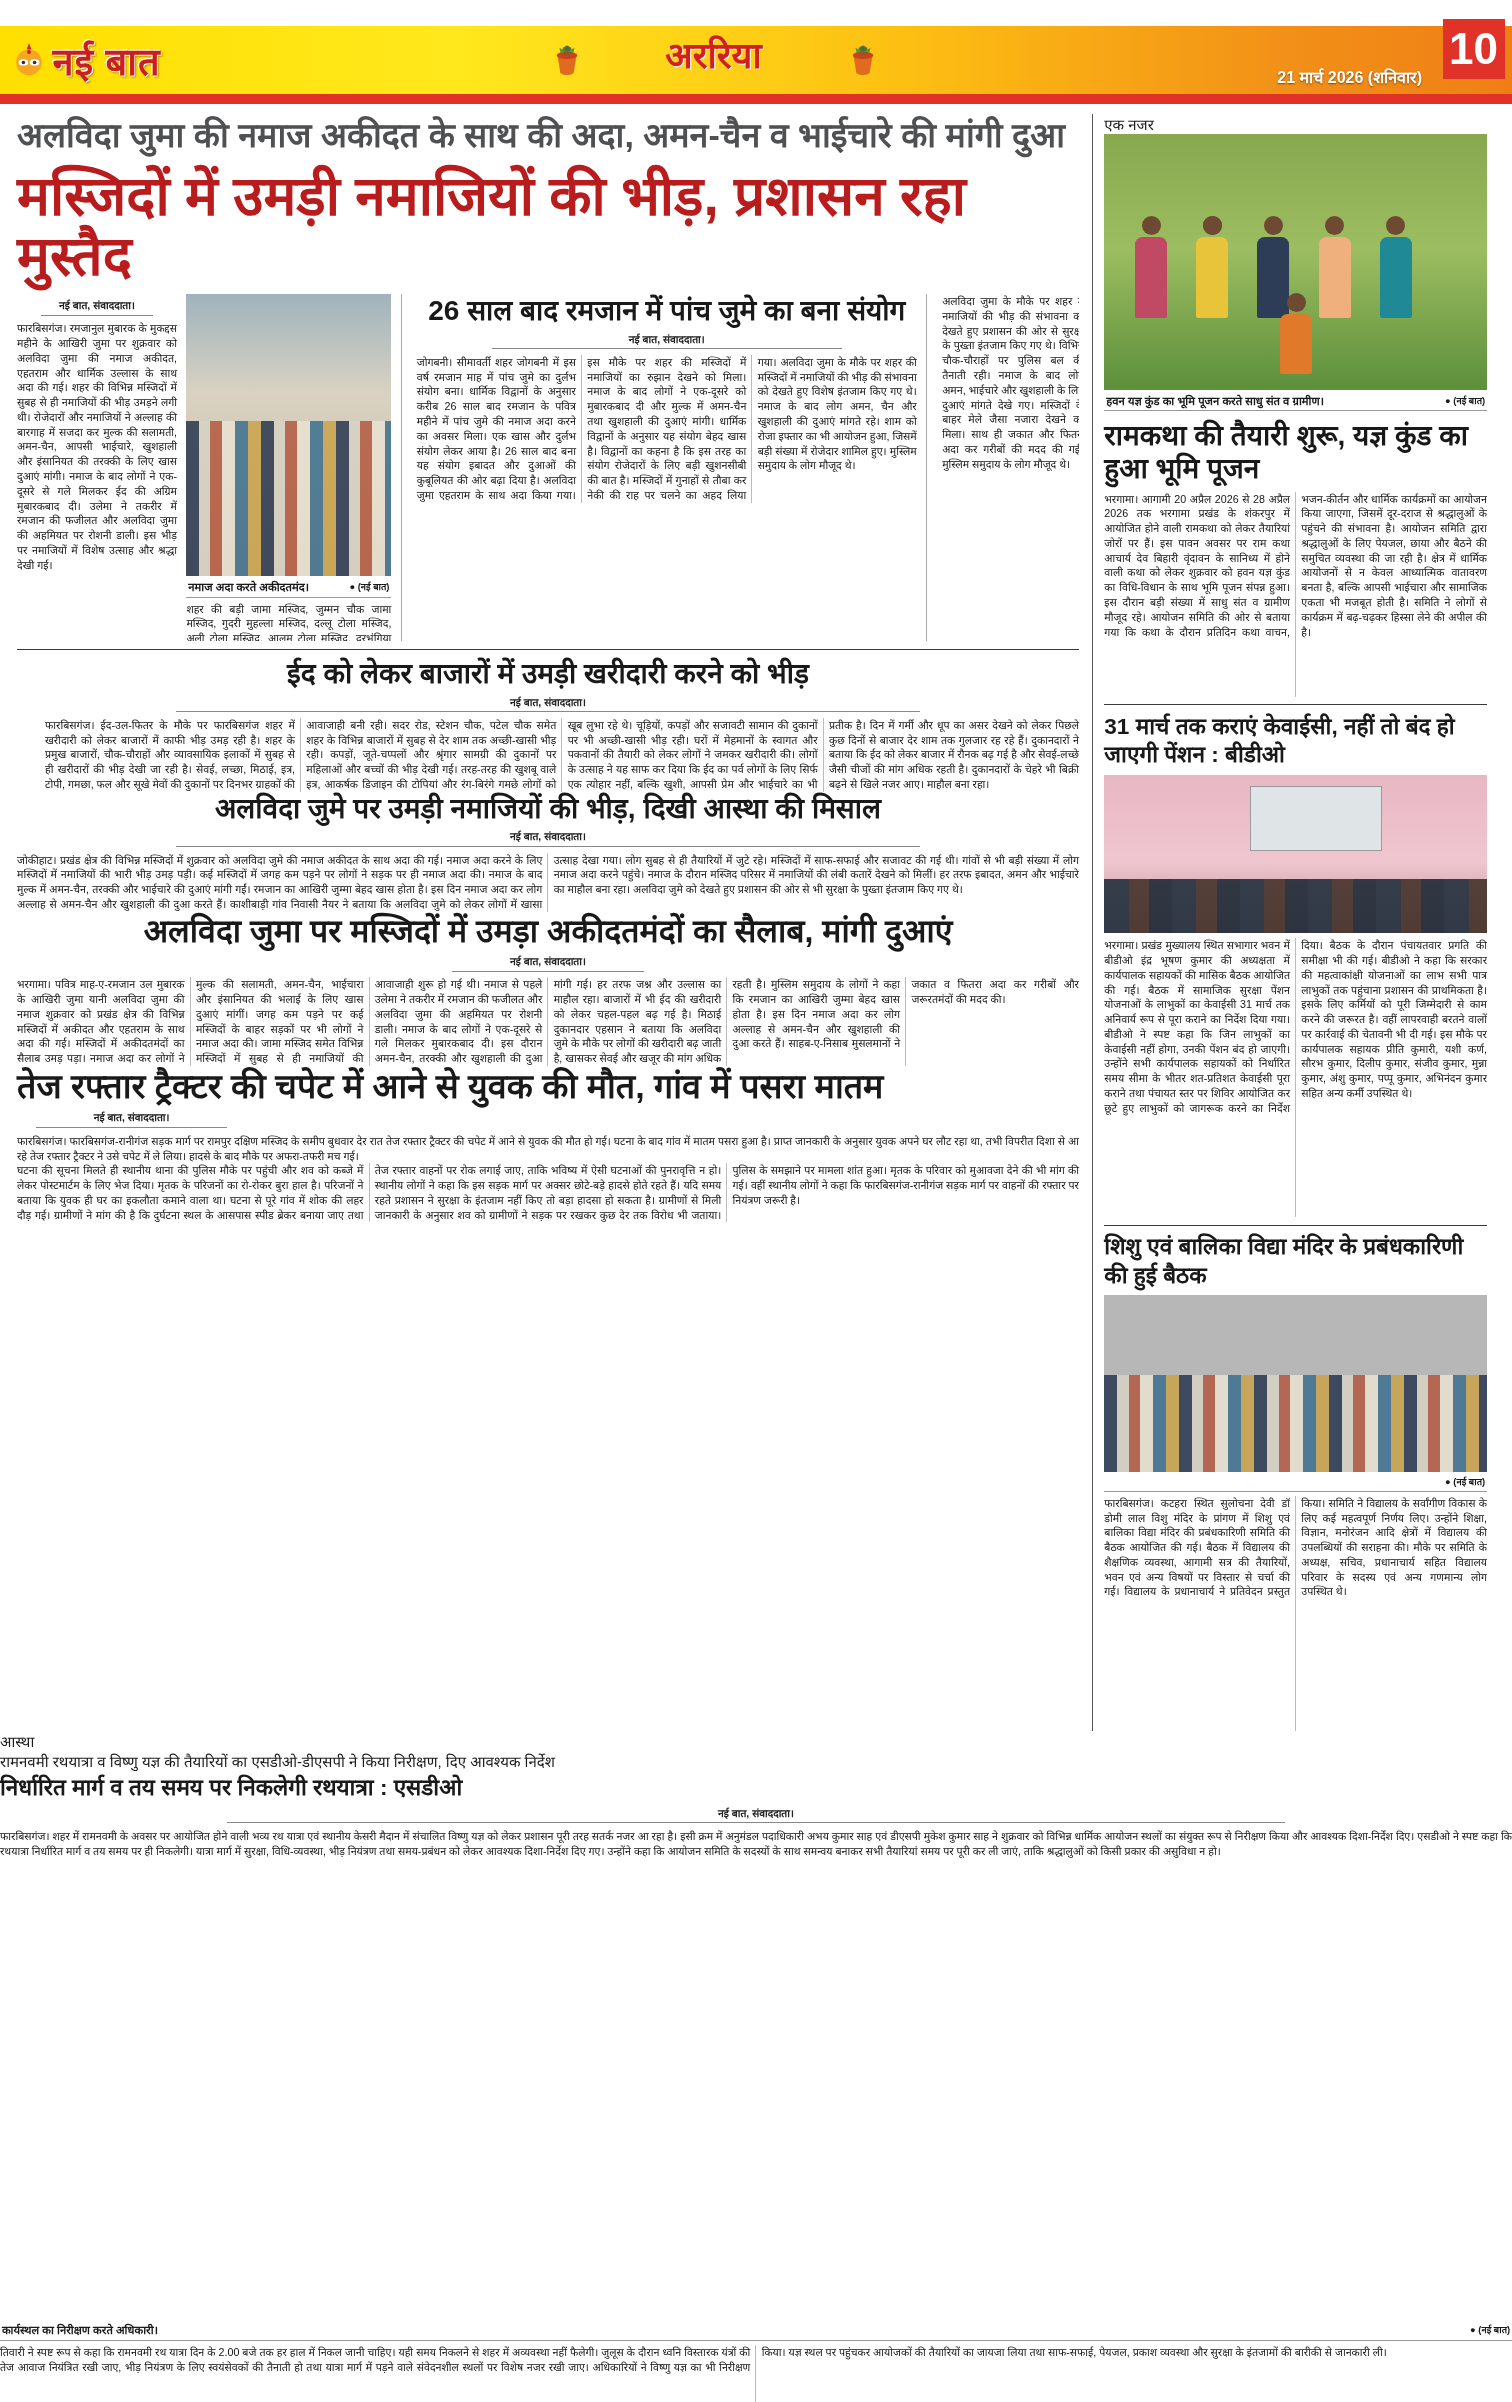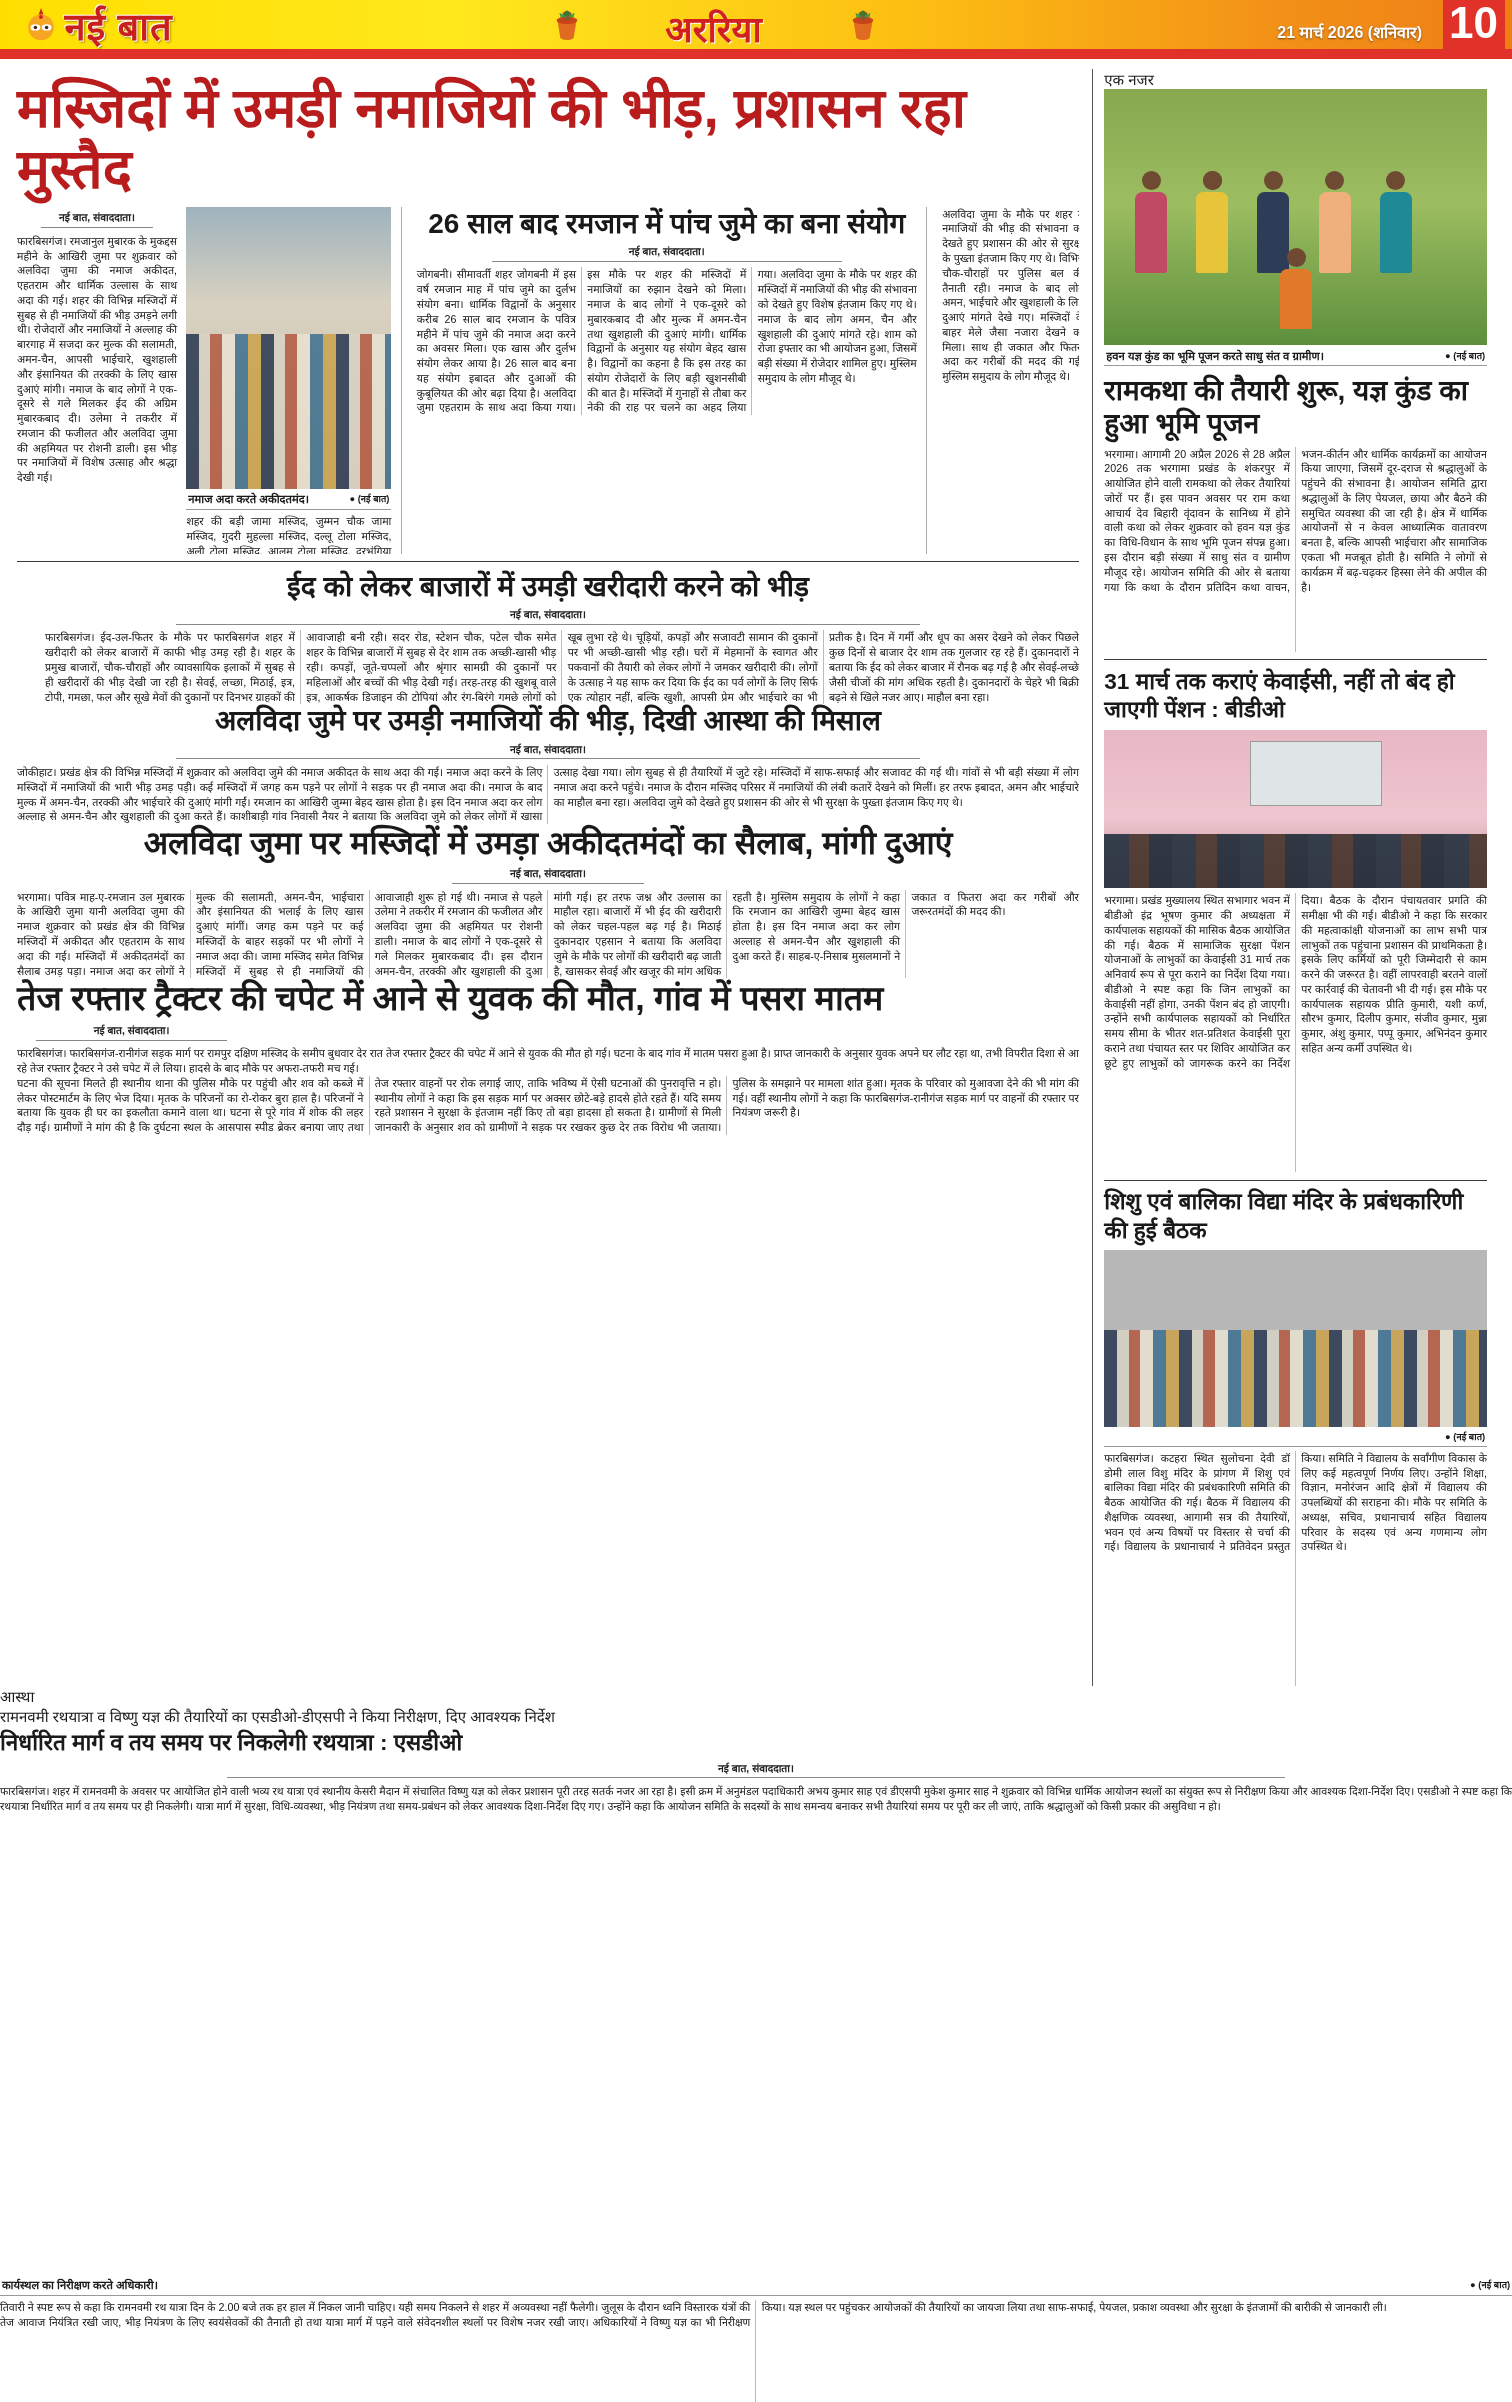--- a/index.html
+++ b/index.html
@@ -1,22 +1,22 @@
 <!DOCTYPE html>
 <html lang="hi" style="font-size:15px"><head>
 <meta charset="utf-8">
 <style>
   * { margin:0; padding:0; box-sizing:border-box; }
   body { background:#e9e9e9; font-family:"Liberation Sans","DejaVu Sans",sans-serif; }
   .page { position:relative; width:1512px; height:2402px; margin:0 auto; background:#fff; color:#1a1a1a; overflow:hidden; }
 
   
-  .masthead { position:relative; height:49px;
+  .masthead { position:relative; margin-top:26px; height:68px;
     background:linear-gradient(90deg,#ffdf00 0%,#ffe81c 30%,#fdbf12 60%,#f29018 85%,#ef7f15 100%);
-    display:flex; align-items:center; padding:0 25px; }
+    display:flex; align-items:center; padding:0 13px; }
   .brand { display:flex; align-items:center; gap:7.5px; }
   .brand-name { font-size:38px; font-weight:800; color:#c9201d; text-shadow:0.9px 0.9px 0 #fff,-0.9px -0.9px 0 #fff,1.9px 1.9px 1.9px rgba(0,0,0,.35); letter-spacing:0.9px;}
   .edition { position:absolute; left:44%; top:3.8px; font-size:36px; font-weight:700; color:#d0201f; text-shadow:0.9px 0.9px 0 #fff; }
   .m-date { position:absolute; right:90px; bottom:5.6px; font-size:16px; font-weight:700; color:#fff; text-shadow:0 0.9px 1.9px rgba(0,0,0,.5); }
   .page-no { position:absolute; right:7.5px; top:-7.5px; width:62px; height:60px; background:#e03228; color:#fff; font-size:44px; font-weight:800; display:flex; align-items:center; justify-content:center; }
   .redline { height:10.4px; background:#e03228; }
   .kalash { width:32px; height:38px; }
   .kalash.k1 { position:absolute; left:551px; } .kalash.k2 { position:absolute; left:56%; }
 
   
@@ -119,20 +119,21 @@
     </svg>
     <span class="m-date">21 मार्च 2026 (शनिवार)</span>
     <div class="page-no">10</div>
   </div>
   <div class="redline"></div>
 
   <div class="content">
     <div class="upper">
 
       <div>
+        <div class="kicker">अलविदा जुमा की नमाज अकीदत के साथ की अदा, अमन-चैन व भाईचारे की मांगी दुआ</div>
         <h1 class="h-main">मस्जिदों में उमड़ी नमाजियों की भीड़, प्रशासन रहा मुस्तैद</h1>
 
         <div class="lead-row">
           <div>
             <div class="byline">नई बात, संवाददाता।</div>
             <div class="body-txt">फारबिसगंज। रमजानुल मुबारक के मुकद्दस महीने के आखिरी जुमा पर शुक्रवार को अलविदा जुमा की नमाज अकीदत, एहतराम और धार्मिक उल्लास के साथ अदा की गई। शहर की विभिन्न मस्जिदों में सुबह से ही नमाजियों की भीड़ उमड़ने लगी थी। रोजेदारों और नमाजियों ने अल्लाह की बारगाह में सजदा कर मुल्क की सलामती, अमन-चैन, आपसी भाईचारे, खुशहाली और इंसानियत की तरक्की के लिए खास दुआएं मांगी। नमाज के बाद लोगों ने एक-दूसरे से गले मिलकर ईद की अग्रिम मुबारकबाद दी। उलेमा ने तकरीर में रमजान की फजीलत और अलविदा जुमा की अहमियत पर रोशनी डाली। इस भीड़ पर नमाजियों में विशेष उत्साह और श्रद्धा देखी गई।</div>
           </div>
           <div>
             <div class="photo ph-namaz">
                 <div class="strip"></div>

